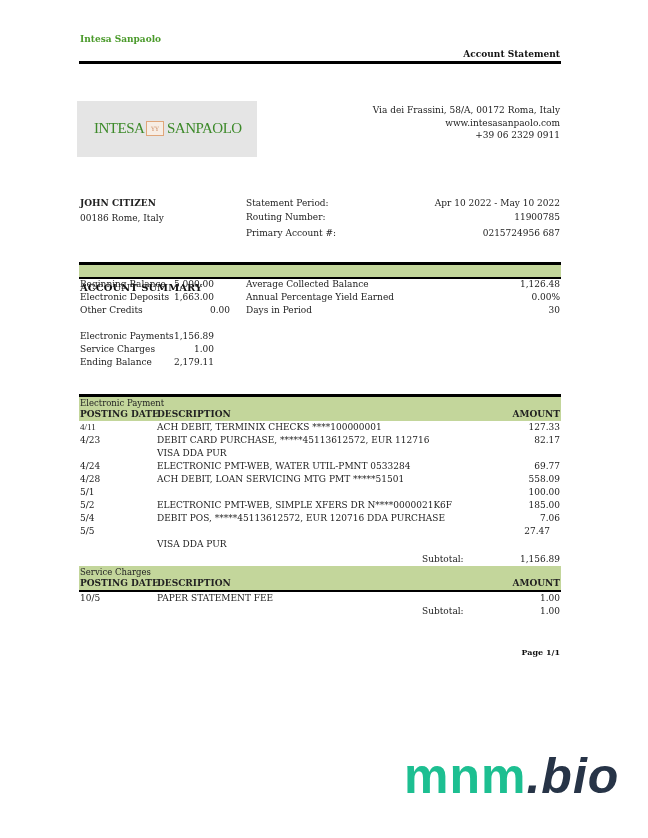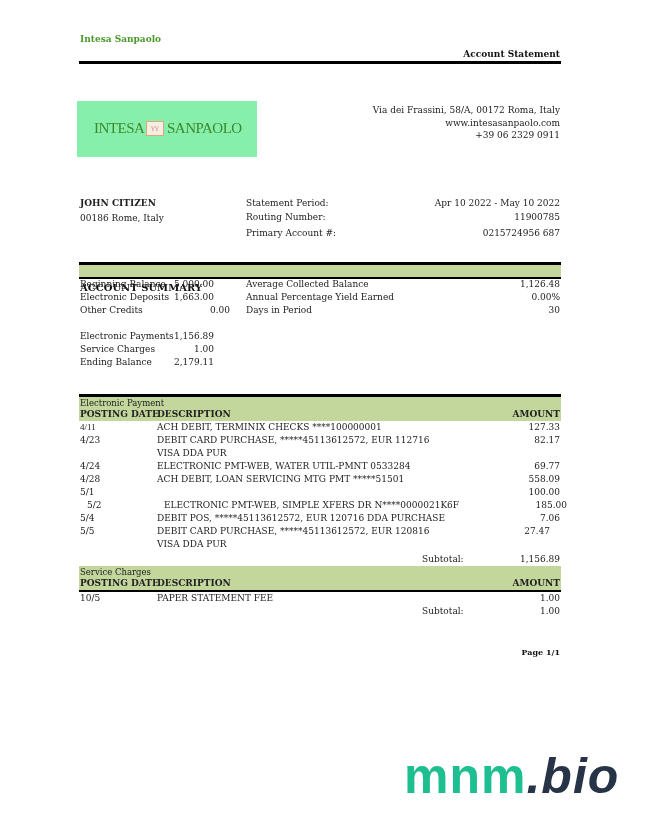--- a/index.html
+++ b/index.html
@@ -4,21 +4,21 @@
 <style>
   html, body { margin:0; padding:0; background:#ffffff; }
   body { width:648px; height:838px; position:relative; overflow:hidden;
          font-family:"DejaVu Serif", serif; color:#222; font-size:9px; }
   .abs { position:absolute; }
   .bold { font-weight:bold; }
   .right { text-align:right; }
   .green-text { color:#4a9a2a; }
   .rule { position:absolute; left:79px; width:482px; background:#000; }
   .band { position:absolute; left:79px; width:482px; background:#c3d69b; }
-  .logo-box { position:absolute; left:77px; top:101px; width:180px; height:56px; background:#86efac; }
+  .logo-box { position:absolute; left:77px; top:101px; width:180px; height:56px; background:#e5e5e5; }
   .logo-text { position:absolute; top:19px; font-family:"Liberation Serif", serif; font-size:15px; color:#3d8a2a; letter-spacing:-0.5px; }
   .logo-mark { position:absolute; left:69px; top:20px; width:16px; height:13px; border:1px solid #e0a67a; background:#f7ede4; font-size:6px; color:#c9855a; text-align:center; line-height:13px; }
   .row { position:absolute; left:80px; width:480px; height:13px; }
   .row span { position:absolute; top:0; white-space:nowrap; }
   .wm1 { color:#1dbf91; }
   .wm2 { color:#273447; font-style:italic; }
 </style>
 </head>
 <body>
 
@@ -123,33 +123,32 @@
     </div>
     <div class="row" style="top: 474px;">
       <span style="left:0;">4/28</span>
       <span style="left:77px;">ACH DEBIT, LOAN SERVICING MTG PMT *****51501</span>
       <span style="right:0;">558.09</span>
     </div>
     <div class="row" style="top: 487px;">
       <span style="left:0;">5/1</span>
       <span style="right:0;">100.00</span>
     </div>
-    <div class="row" style="top: 500px; margin-left: 7px;">
+    <div class="row" style="top: 500px;">
       <span style="left:0;">5/2</span>
       <span style="left:77px;">ELECTRONIC PMT-WEB, SIMPLE XFERS DR N****0000021K6F</span>
       <span style="right:0;">185.00</span>
     </div>
     <div class="row" style="top: 513px;">
       <span style="left:0;">5/4</span>
       <span style="left:77px;">DEBIT POS, *****45113612572, EUR 120716 DDA PURCHASE</span>
       <span style="right:0;">7.06</span>
     </div>
     <div class="row" style="top: 526px;">
       <span style="left:0;">5/5</span>
-      <span style="left:77px;">DEBIT CARD PURCHASE, *****45113612572, EUR 120816</span>
       <span style="right:10px;">27.47</span>
       <span style="left:77px;top:13px;">VISA DDA PUR</span>
     </div>
   </div>
 
 <div class="row" id="payments-subtotal" style="top: 554px;">
   <span style="left:342px;">Subtotal:</span>
   <span style="right:0;">1,156.89</span>
 </div>
 

